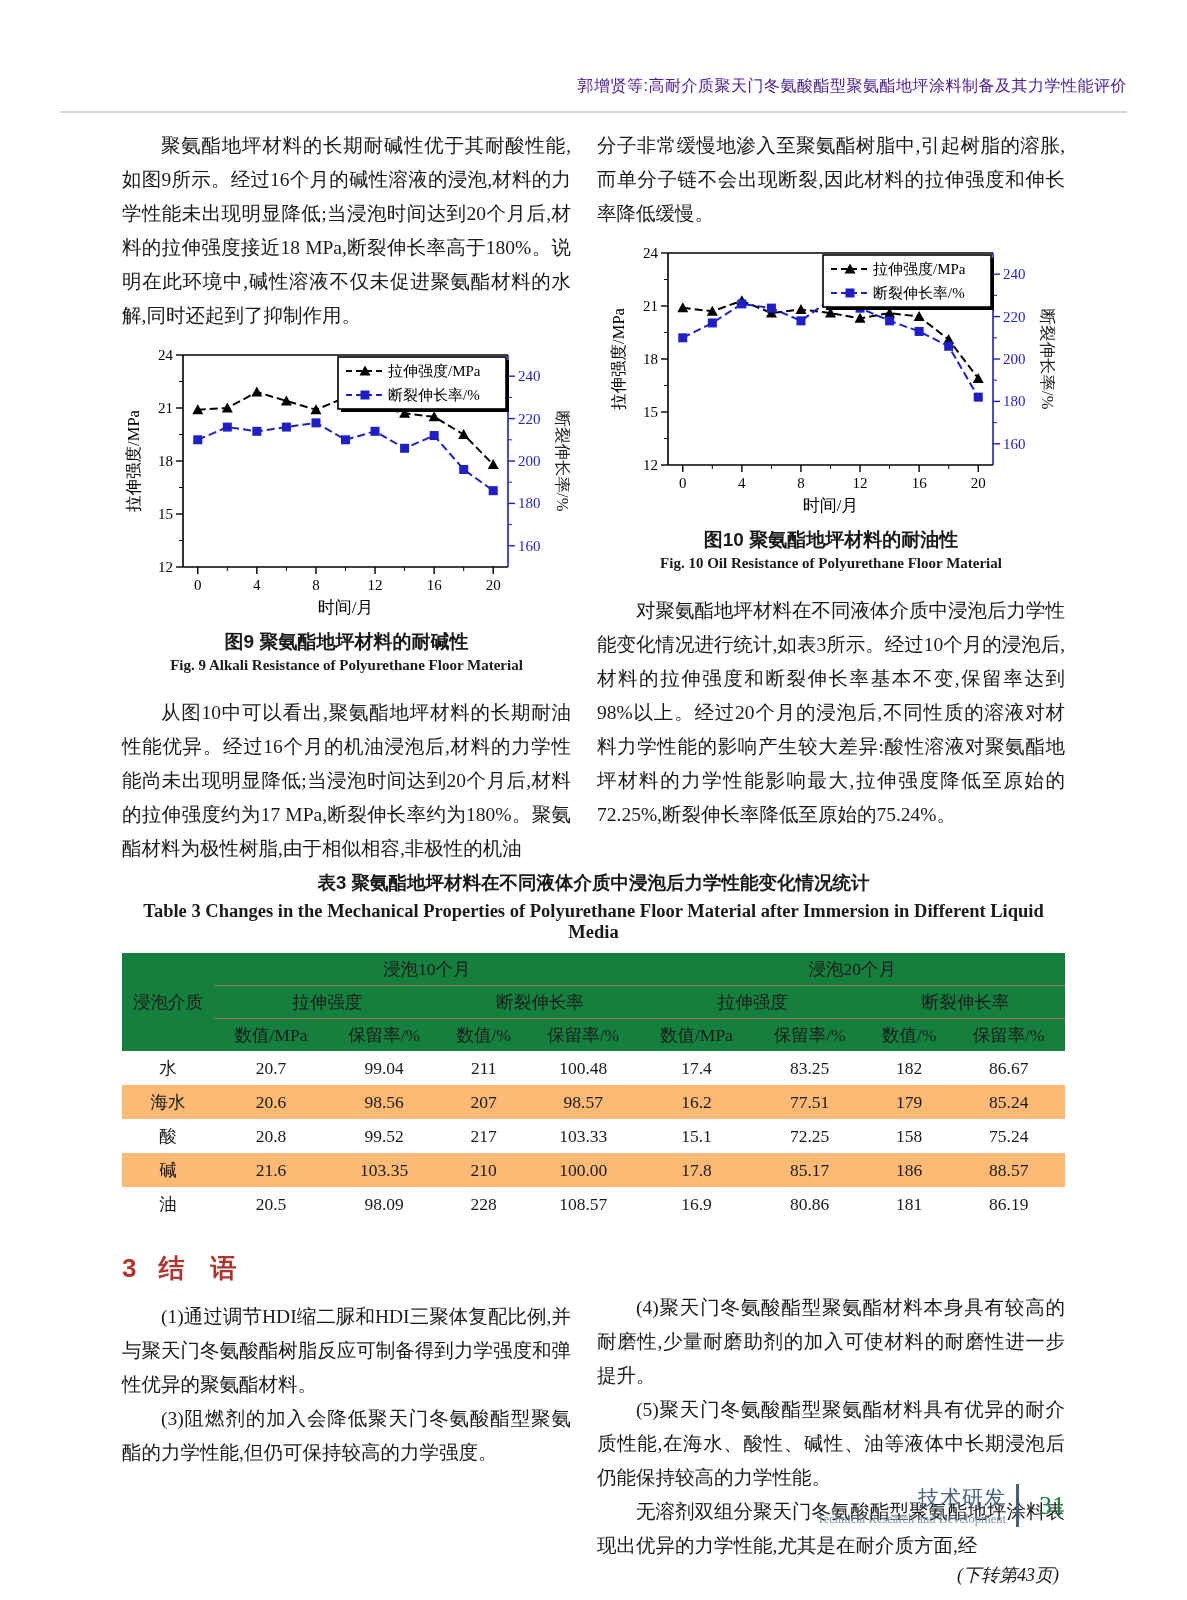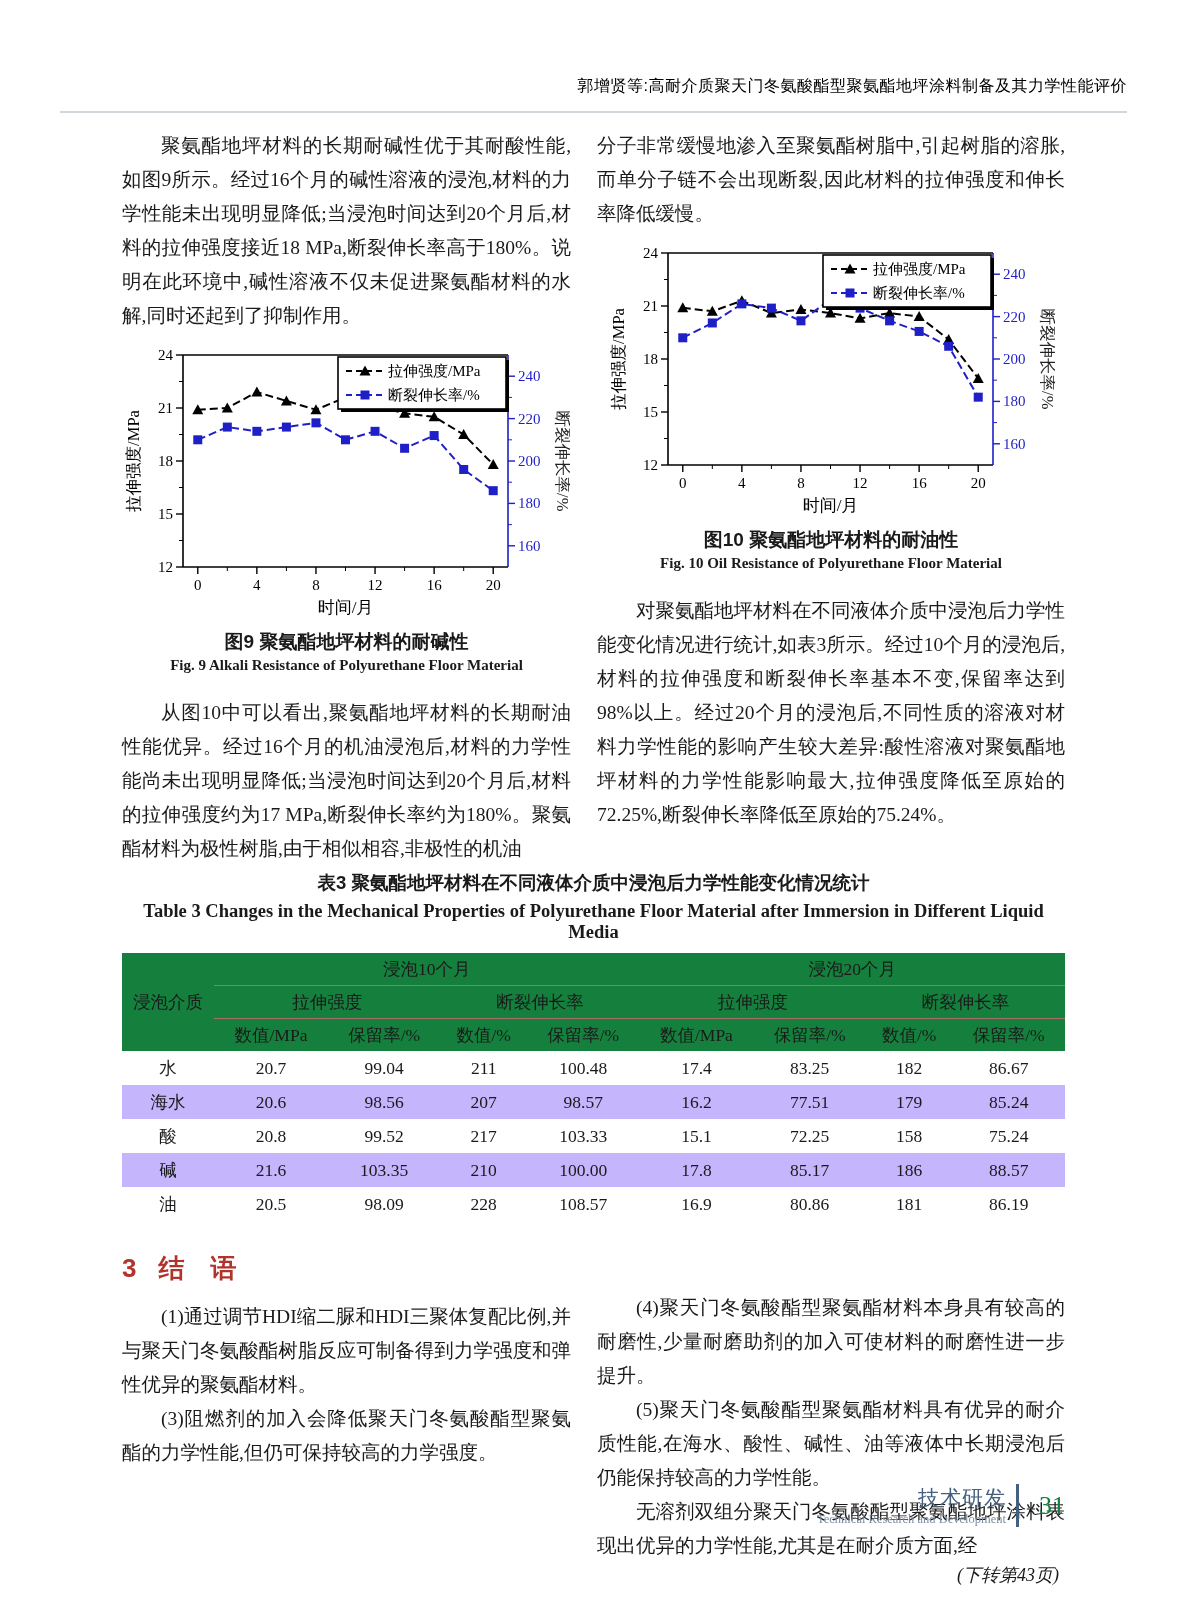--- a/index.html
+++ b/index.html
@@ -2,21 +2,21 @@
 <html><head>
 <meta charset="utf-8">
 <style>
   * { margin:0; padding:0; box-sizing:border-box; }
   html,body { width:1187px; height:1600px; background:#ffffff; overflow:hidden;
     font-family:"Liberation Serif","DejaVu Serif",serif; color:#1a1a1a; }
   .page { position:relative; width:1187px; height:1600px; padding:0 122px; }
 
   
   .running-head { padding-top:76px; text-align:right; margin:0 -62px 0 -62px; }
-  .running-head .rh-text { font-size:16px; color:#000000; letter-spacing:0.5px;
+  .running-head .rh-text { font-size:16px; color:#4c1d95; letter-spacing:0.5px;
     font-family:"Liberation Sans","DejaVu Sans",sans-serif;margin-top:27px; }
   .rh-rule { margin:14px -62px 0 -62px; border-bottom:2px solid #d3d8dd; }
 
   
   .cols { display:grid; grid-template-columns:449px 1fr; column-gap:26px; margin-top:16px; }
   p.body-par { font-size:19.5px; line-height:34px; text-align:justify; text-justify:inter-ideograph; }
   p.body-par.indent { text-indent:2em; }
 
   
   .figure { margin-top:10px; text-align:center; }
@@ -29,21 +29,21 @@
   .table-block { margin-top:4px; }
   .tb-cap-zh { text-align:center; font-family:"Liberation Sans","DejaVu Sans",sans-serif;
     font-weight:bold; font-size:18.5px; }
   .tb-cap-en { text-align:center; font-family:"Liberation Serif","DejaVu Serif",serif;
     font-weight:bold; font-size:18.5px; margin-top:6px; }
   table.media-table { width:100%; border-collapse:collapse; margin-top:10px; font-size:17.5px; }
   table.media-table th, table.media-table td { text-align:center; font-weight:normal; padding:4px 2px; }
   table.media-table thead th { background:#15803d; }
   th.grp { border-bottom:1.5px solid #a8706a; }
   table.media-table td { height:34px; }
-  tr.alt td { background:#c4b5fd; }
+  tr.alt td { background:#fdba74; }
 
   
   .concl-head { font-family:"Liberation Sans","DejaVu Sans",sans-serif; font-weight:bold;
     color:#b0342b; font-size:26px; margin:26px 0 14px 0; }
   .concl-head .num { margin-right:22px; }
 
   .cont-note { text-align:right; font-size:18px; padding-right:6px; font-style:italic; }
 
   
   .footer { position:absolute; top:1484px; right:122px; text-align:right;

